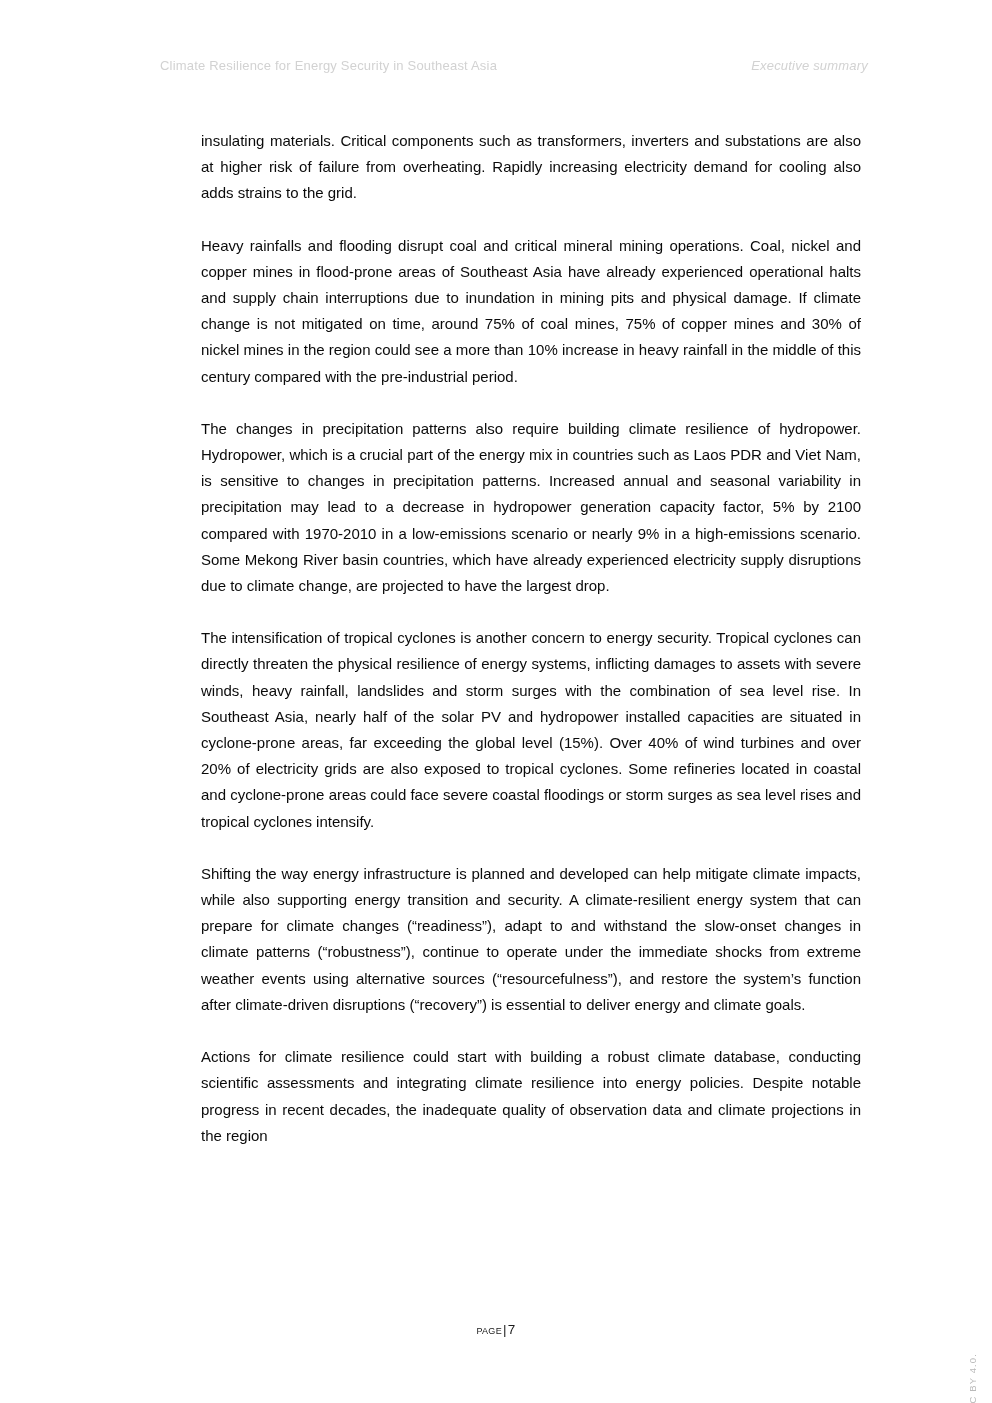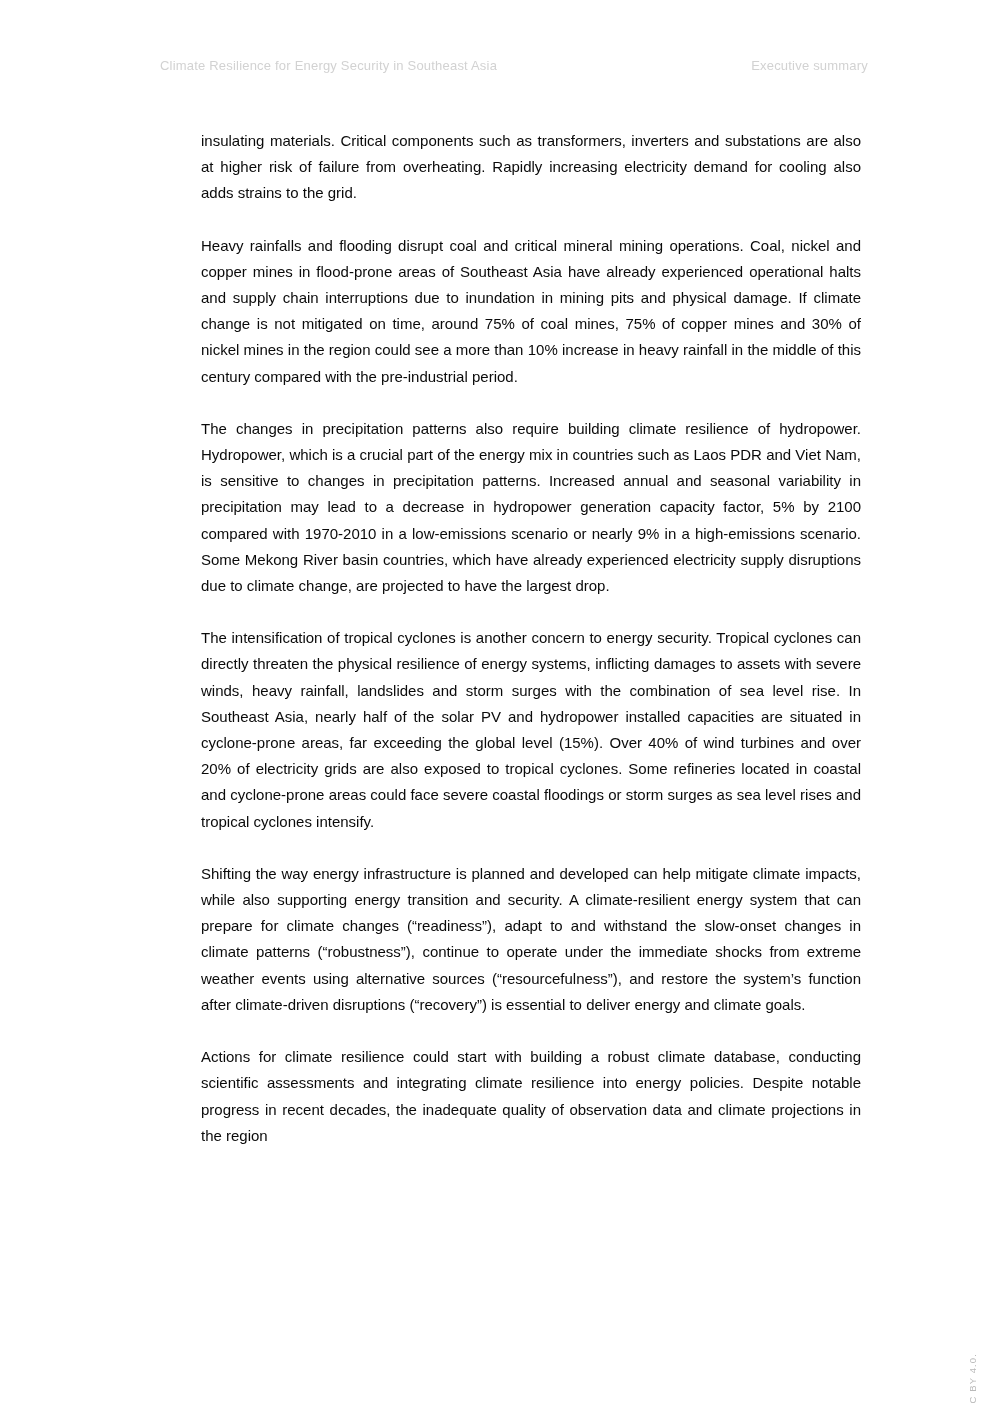--- a/index.html
+++ b/index.html
@@ -30,21 +30,21 @@
     display: flex;
     justify-content: space-between;
     align-items: baseline;
     font-size: 13px;
     letter-spacing: 0.2px;
     color: #d2d2d2;
     white-space: nowrap;
     margin-left: 36px;
   }
   .page-header .hdr-left { text-align: left; }
-  .page-header .hdr-right { text-align: center; }
+  .page-header .hdr-right { text-align: center; font-style: italic; }
 
   
   .content {
     position: absolute;
     top: 128px;
     left: 201px;
     width: 660px;
   }
   p.para {
     margin: 0 0 26px 0;
@@ -121,16 +121,19 @@
     <p class="para">
       <span class="lead">Shifting the way energy infrastructure is planned and developed can help mitigate climate impacts, while also supporting energy transition and security.</span><span> A climate-resilient energy system that can prepare for climate changes (“readiness”), adapt to and withstand the slow-onset changes in climate patterns (“robustness”), continue to operate under the immediate shocks from extreme weather events using alternative sources (“resourcefulness”), and restore the system’s function after climate-driven disruptions (“recovery”) is essential to deliver energy and climate goals.</span>
     </p>
 
     <p class="para">
       <span class="lead">Actions for climate resilience could start with building a robust climate database, conducting scientific assessments and integrating climate resilience into energy policies.</span><span> Despite notable progress in recent decades, the inadequate quality of observation data and climate projections in the region</span>
     </p>
 
   </div>
 
+  <div class="page-footer">
+    <span class="pg-word">Page</span><span class="pg-sep">|</span><span>7</span>
+  </div>
 
   <div class="rights">IEA. CC BY 4.0.</div>
 
 </div>
 
 </body></html>

